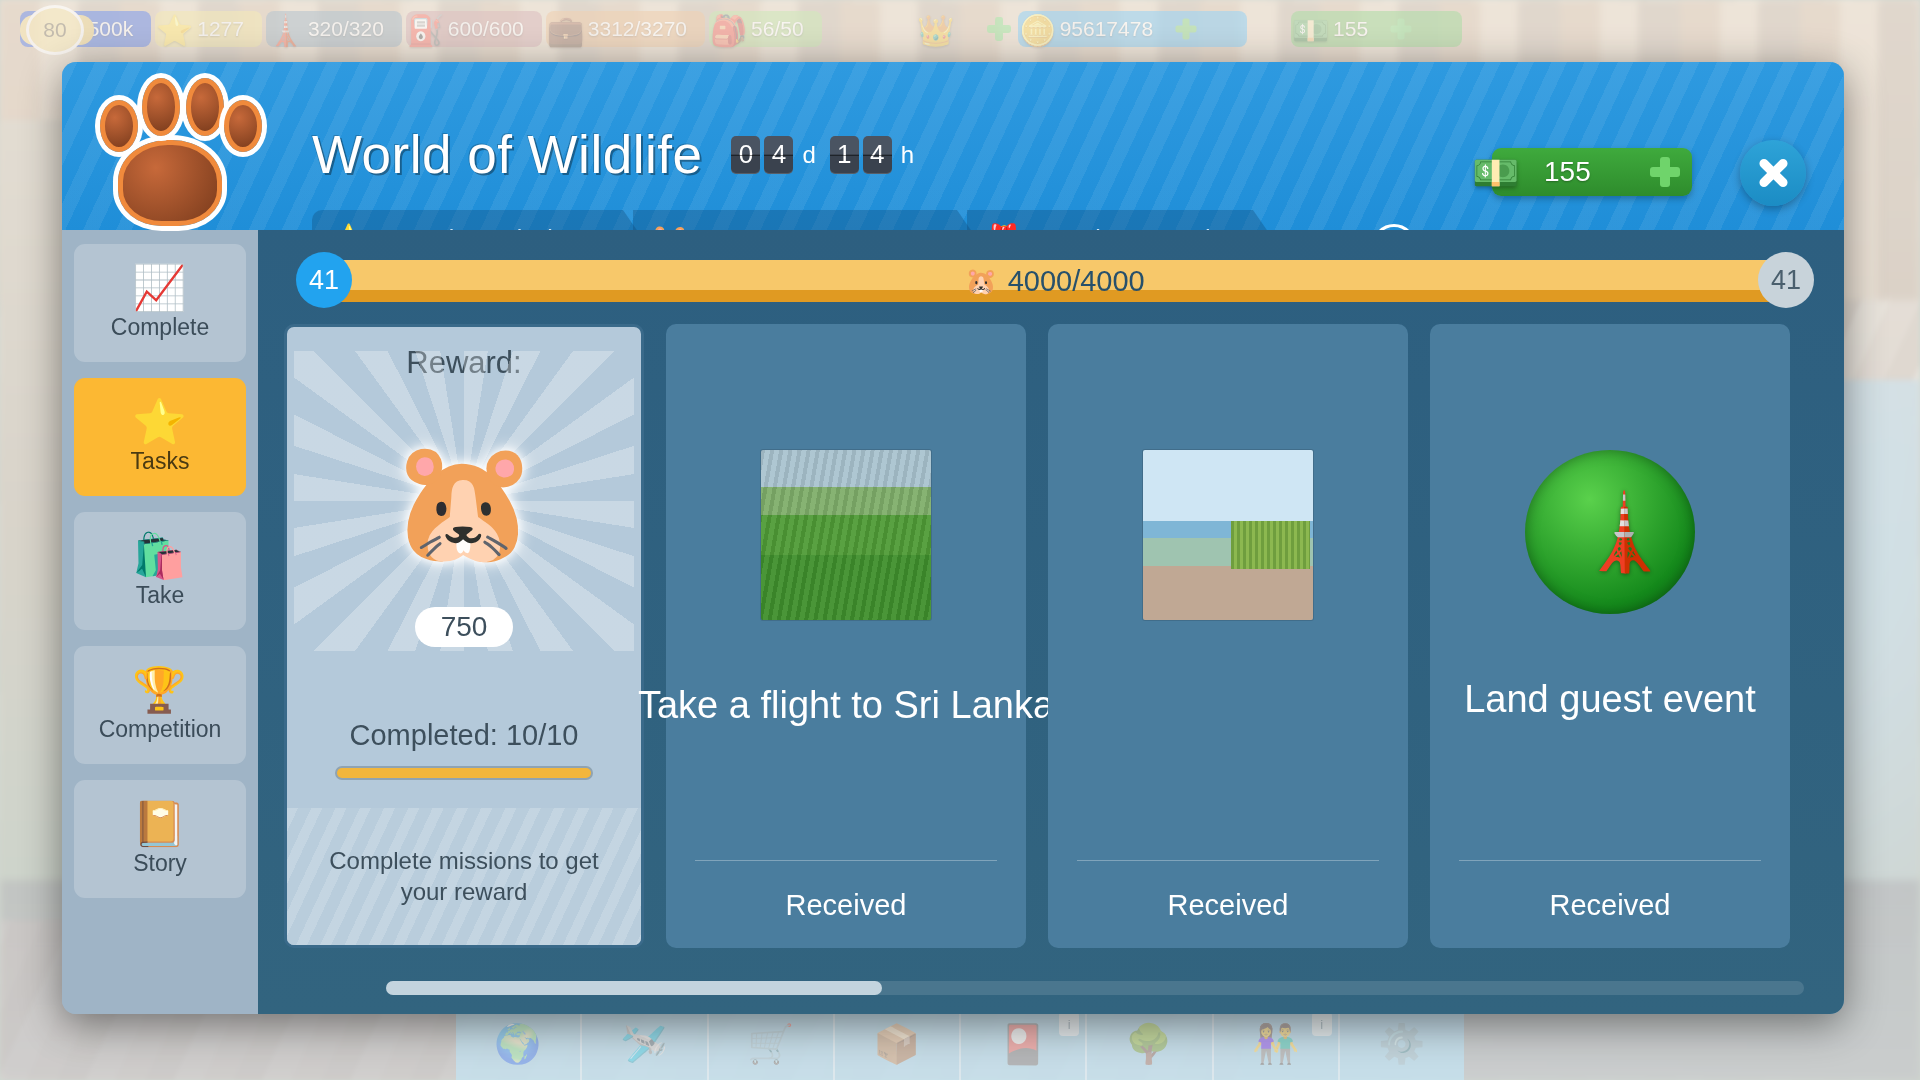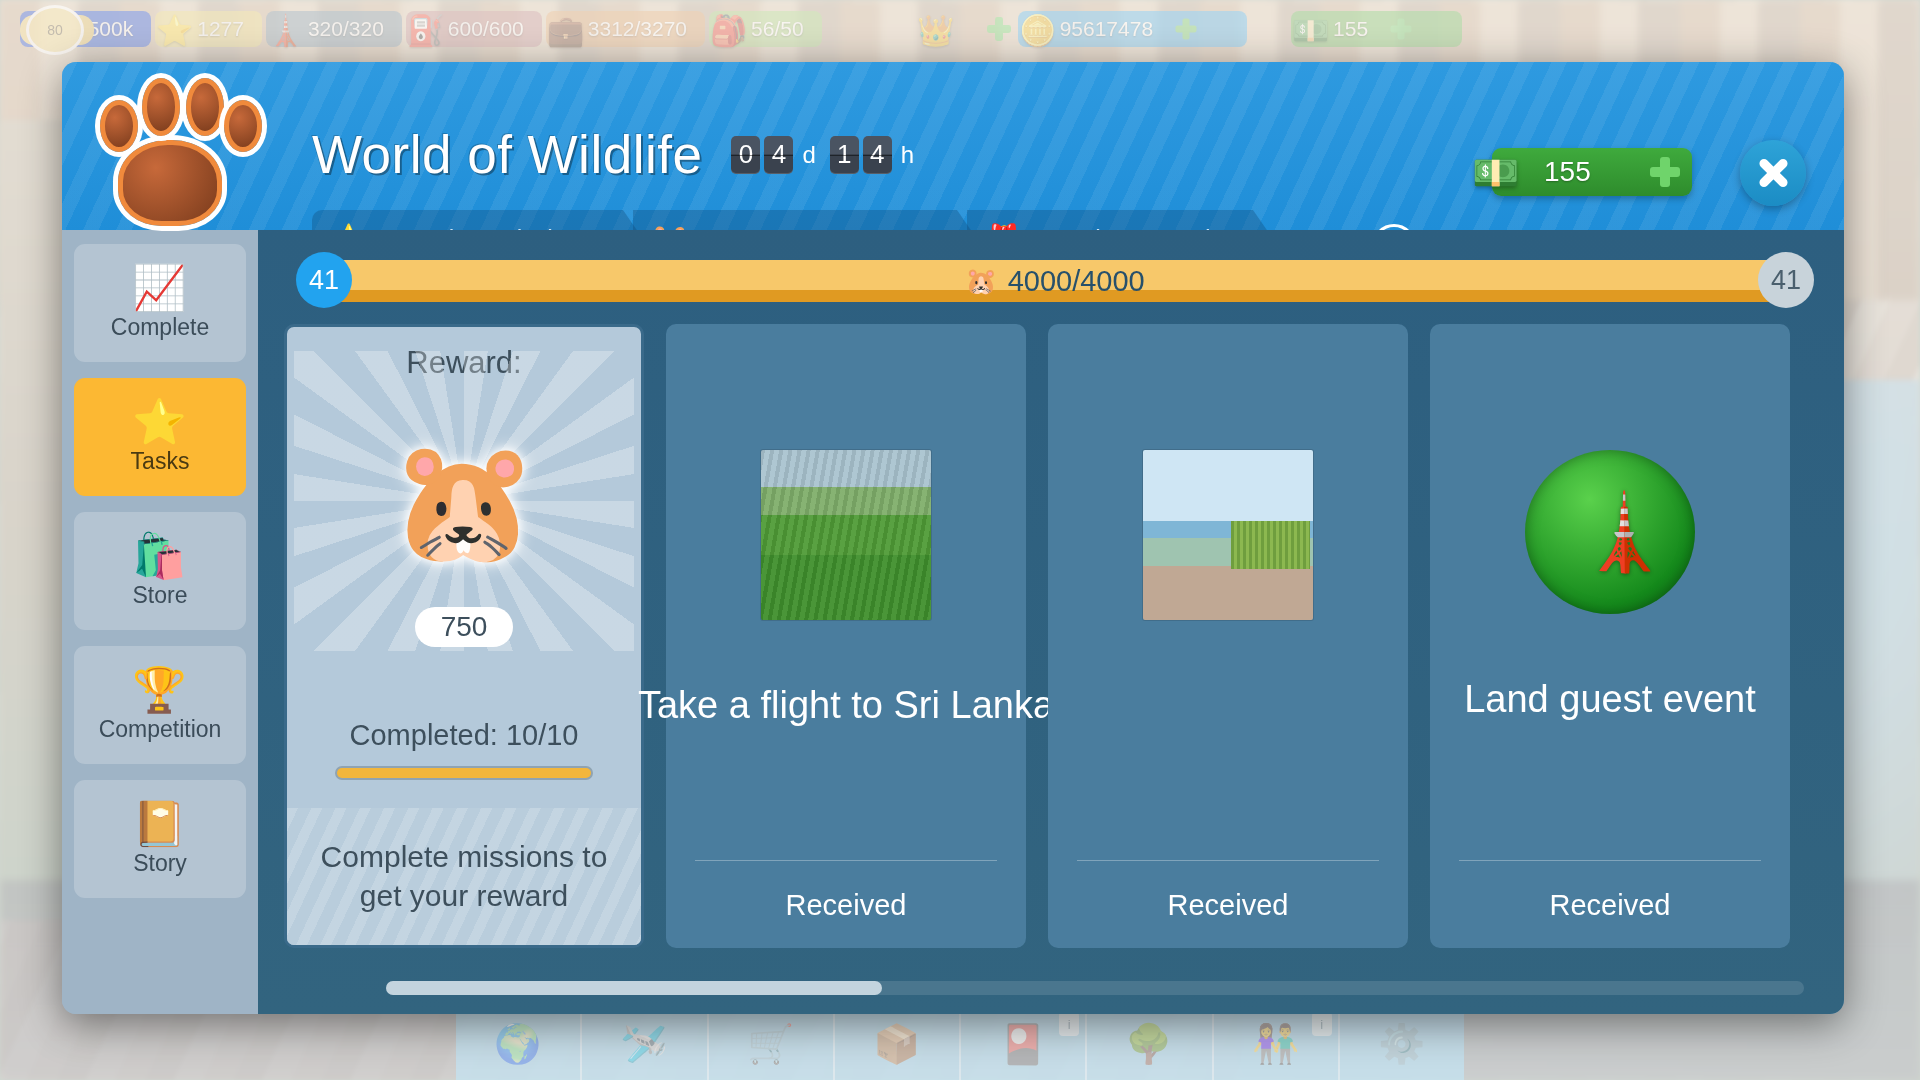--- a/index.html
+++ b/index.html
@@ -74,21 +74,21 @@
     filter: drop-shadow(0 1px 1px rgba(0,0,0,.3));
   }
   .res.level .pill { padding-left: 56px; }
   .topbar-fade { position:absolute; inset:0; background:rgba(255,255,255,.48); pointer-events:none; z-index:40;}
   #topbar > * { opacity: .62; }
 
   .lvl-badge {
     position:absolute; left:6px; top:-2px; width:58px; height:50px;
     background:#f2d98a; border:3px solid #fff; border-radius:50%;
     display:flex;align-items:center;justify-content:center;
-    color:#5c5136; font-size:14px; z-index:3;
+    color:#5c5136; font-size:21px; z-index:3;
   }
   .lvl-wings { position:absolute; left:0; top:8px; width:74px; height:30px;
     background:linear-gradient(90deg,#f4d87f,#e8c45e); border-radius:14px; z-index:1;}
 
   
   #modal {
     position: absolute;
     left: 62px; top: 62px;
     width: 1782px; height: 952px;
     background: #9fb4c6;
@@ -307,21 +307,21 @@
   }
   #reward-prog-fill{ height:10px;margin:0 2px;border-radius:6px;background:#f2b63c;}
   #reward-foot{
     margin-top:28px; width:100%; flex:1;
     background:
       repeating-linear-gradient(115deg, rgba(255,255,255,.16) 0 10px, rgba(255,255,255,0) 10px 22px),
       #b9cddc;
     display:flex;align-items:center;justify-content:center;
     padding: 0 26px;
   }
-  #reward-foot-text{ color:#3d4f5c; font-size:30px; text-align:center; line-height:1.28;}
+  #reward-foot-text{ color:#3d4f5c; font-size:24px; text-align:center; line-height:1.28;}
 
   
   .task-card{
     background:#4a7d9e;
     display:flex;flex-direction:column;align-items:center;
     height:624px;
     padding-top: 8px;
   }
   .task-thumb{
     margin-top: 118px;
@@ -534,21 +534,21 @@
       <div class="side-item">
         <span class="side-icon">📈</span>
         <span>Complete</span>
       </div>
       <div class="side-item active">
         <span class="side-icon">⭐</span>
         <span>Tasks</span>
       </div>
       <div class="side-item">
         <span class="side-icon">🛍️</span>
-        <span>Store</span>
+        <span>Take</span>
       </div>
       <div class="side-item">
         <span class="side-icon">🏆</span>
         <span>Competition</span>
       </div>
       <div class="side-item">
         <span class="side-icon">📔</span>
         <span>Story</span>
       </div>
     </div>

